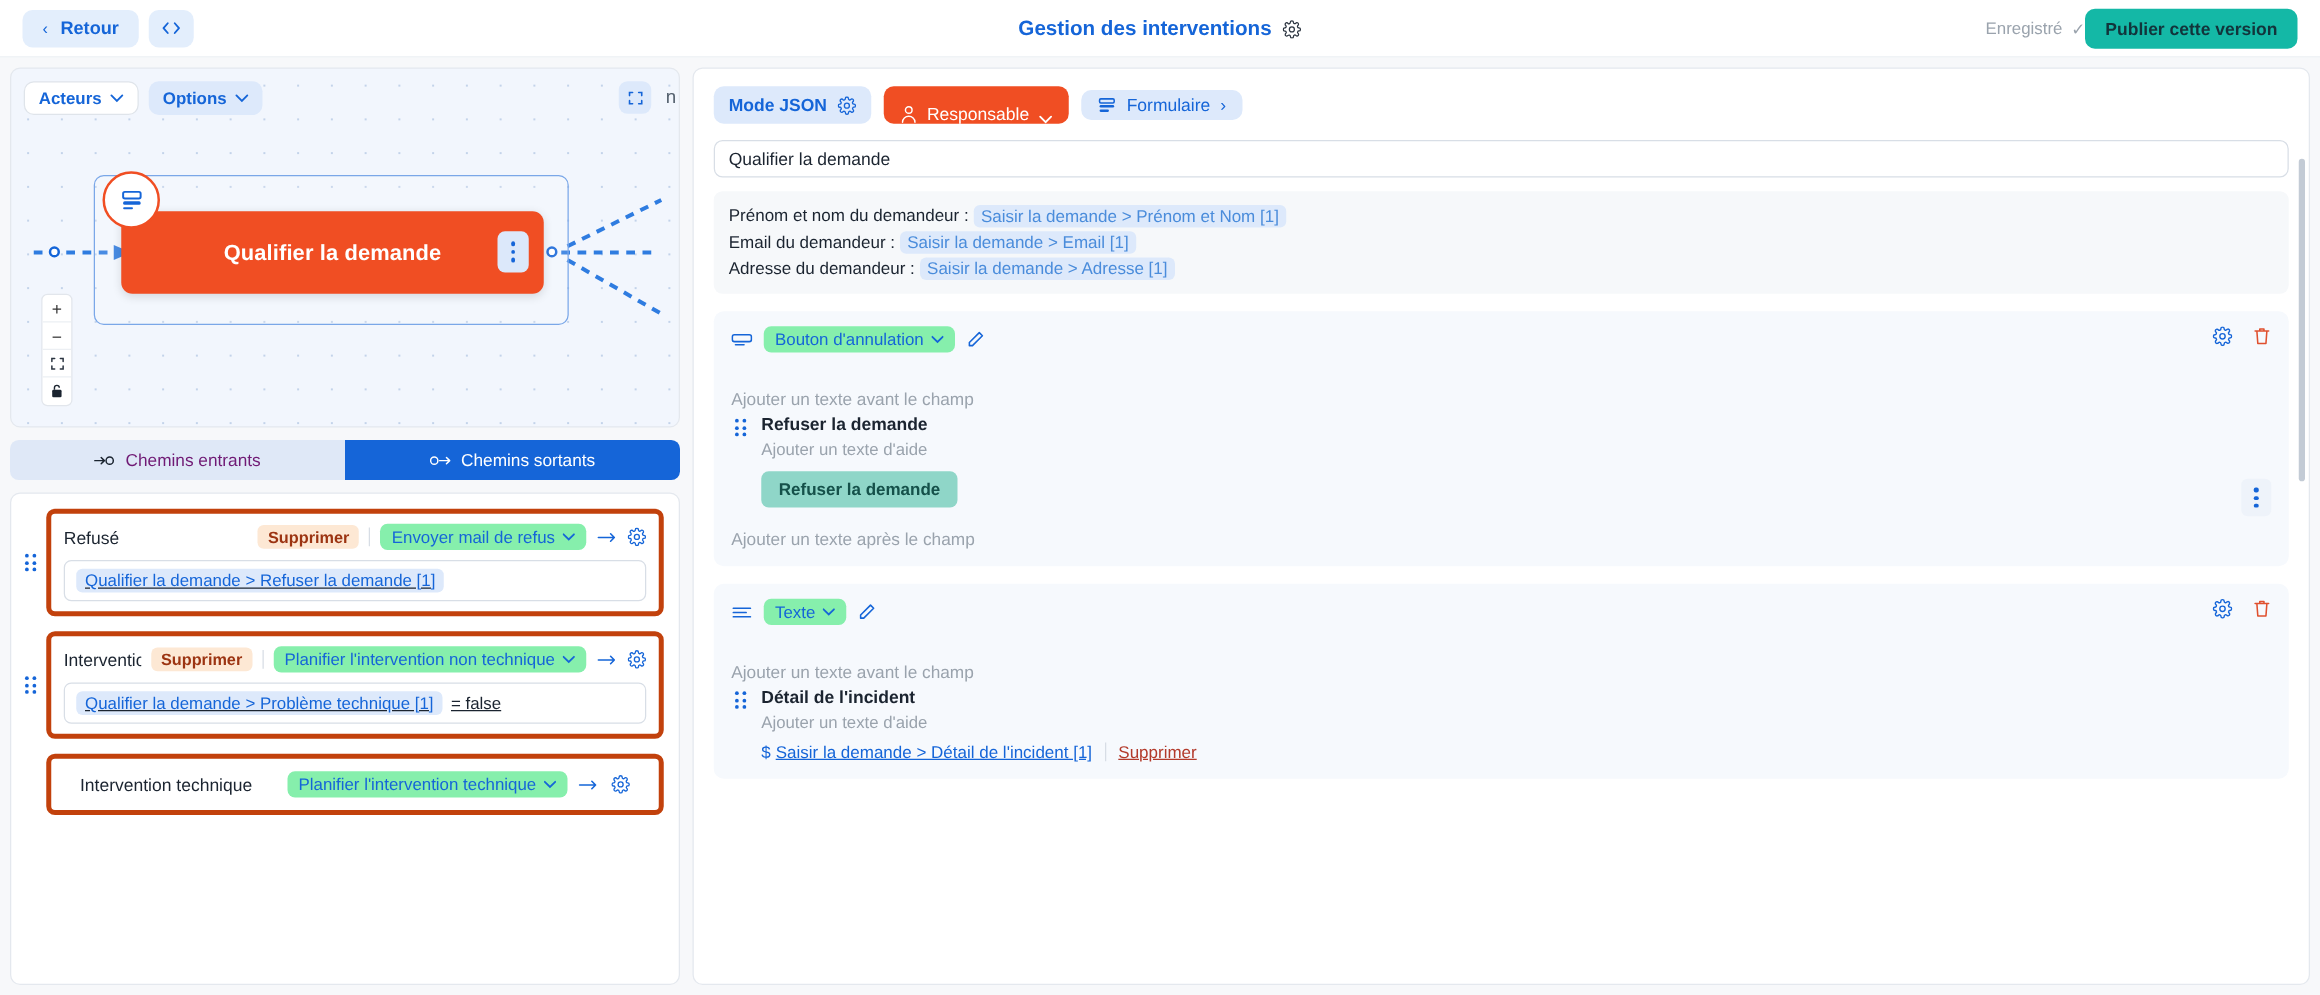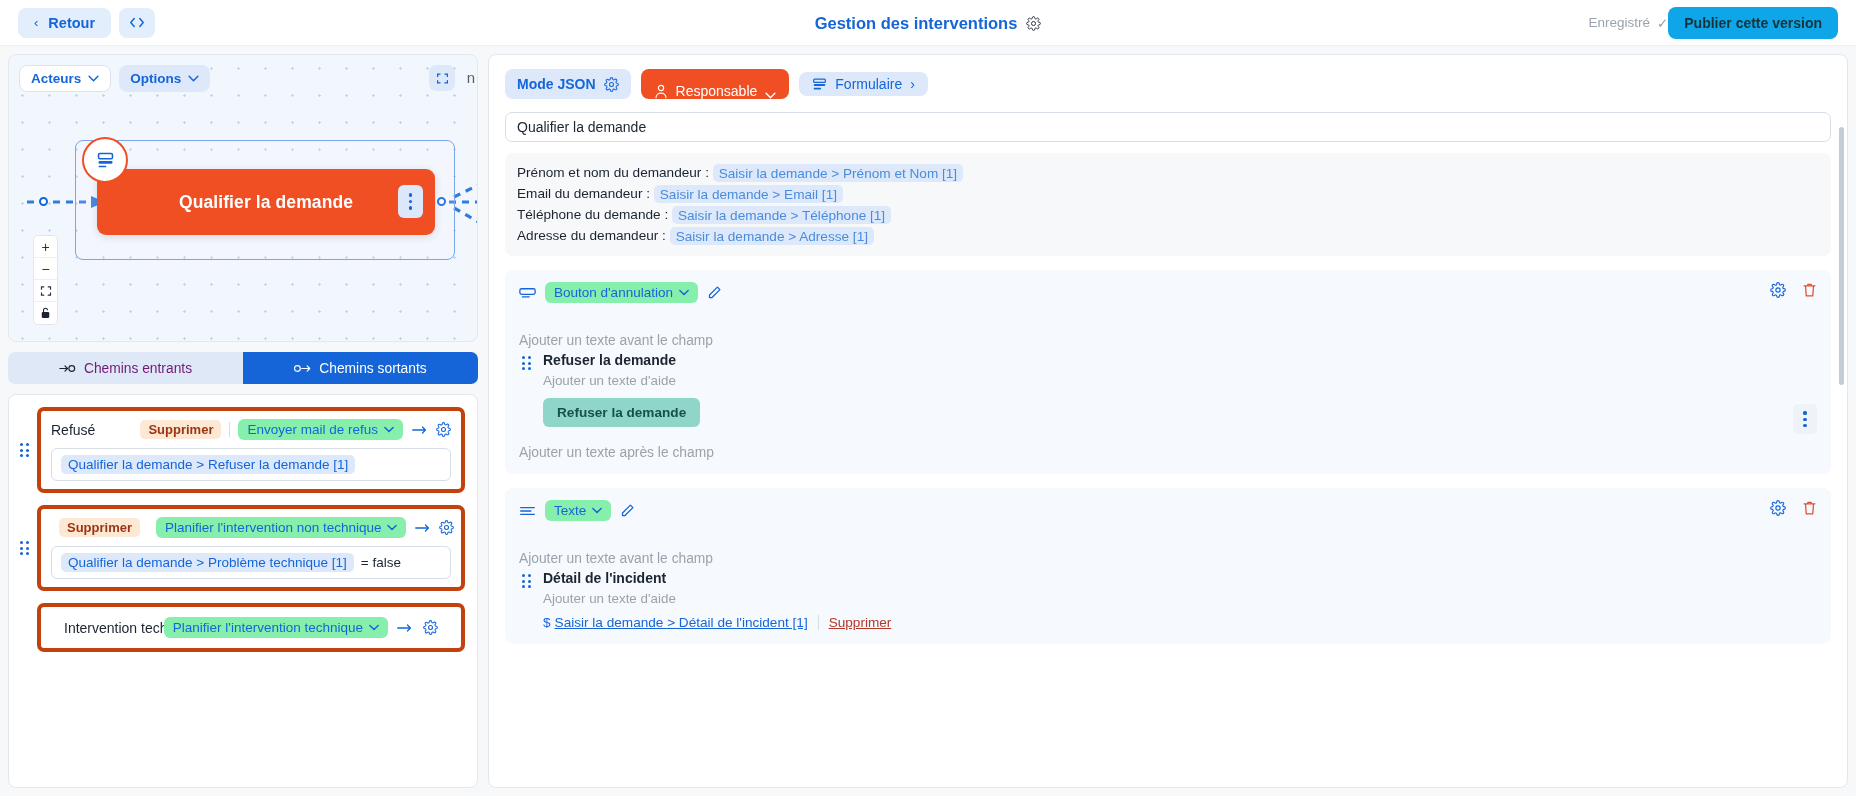--- a/index.html
+++ b/index.html
@@ -39,29 +39,29 @@
   .app-title { color: #1565d8; font-size: 16.5px; font-weight: bold; }
   .title-gear { pointer-events: auto; cursor: pointer; display: flex; }
   .topbar-right {
     margin-left: auto; display: flex; align-items: center; 
   }
   .saved-state {
     color: #9aa3ad; font-size: 13.5px;
     display: flex; align-items: center; gap: 7px;
   }
   .btn-publish {
-    background: #0ea5e9; color: #12343b;
+    background: #14b8a6; color: #12343b;
     border-radius: 8px; height: 32px; padding: 0 16px;
     display: flex; align-items: center;
     font-size: 14px; font-weight: bold; cursor: pointer;
   }
 
   
   .layout { display: flex; height: 750px; padding: 8px; gap: 10px; }
-  .left-col { width: 470px; display: flex; flex-direction: column; gap: 10px; }
+  .left-col { width: 536px; display: flex; flex-direction: column; gap: 10px; }
 
   
   .canvas {
     position: relative; height: 288px;
     background: #f2f6fd;
     background-image: radial-gradient(#c3d3ea 1.1px, transparent 1.1px);
     background-size: 27px 27px;
     border: 1px solid #e4e8ee; border-radius: 8px; overflow: hidden;
   }
   .canvas-toolbar {
@@ -158,21 +158,21 @@
   }
   .vline { width: 1px; height: 15px; background: #d7dde5; }
   .chip-blue {
     background: #86efac; color: #1565d8; font-size: 13.5px;
     border-radius: 6px; padding: 3px 9px; display: flex; align-items: center; gap: 6px;
     cursor: pointer; white-space: nowrap;
   }
   .ico-btn { color: #1565d8; cursor: pointer; display: flex; align-items: center; }
   .cond-box {
     margin-top: 8px; border: 1px solid #d8dee6; border-radius: 6px;
-    padding: 6px 9px; display: flex; align-items: center; gap: 7px; font-size: 13.5px; color: #1b2430;
+    padding: 6px 9px; display: flex; align-items: center; gap: 7px; font-size: 13.5px; color: #1b2430; text-decoration: underline;
   }
   .token { background: #dde9fb; color: #1565d8; border-radius: 5px; padding: 2px 7px; font-size: 13.5px; }
   .spacer { flex: 1; }
 
   
   .right-panel {
     flex: 1; background: #fff; border: 1px solid #e4e8ee; border-radius: 8px;
     padding: 14px 16px 0 16px; position: relative; overflow: hidden;
   }
   .mode-row { display: flex; align-items: center; gap: 10px; margin-bottom: 13px; }
@@ -510,24 +510,20 @@
     <div class="meta-block">
       <div class="meta-line">
         <span>Prénom et nom du demandeur :</span>
         <span class="meta-val">Saisir la demande &gt; Prénom et Nom [1]</span>
       </div>
       <div class="meta-line">
         <span>Email du demandeur :</span>
         <span class="meta-val">Saisir la demande &gt; Email [1]</span>
       </div>
       <div class="meta-line">
-        <span>Téléphone du demande :</span>
-        <span class="meta-val">Saisir la demande &gt; Téléphone [1]</span>
-      </div>
-      <div class="meta-line">
         <span>Adresse du demandeur :</span>
         <span class="meta-val">Saisir la demande &gt; Adresse [1]</span>
       </div>
     </div>
 
     
     <div class="field-block">
       <div class="fb-head">
         <svg width="17" height="12" viewBox="0 0 20 14" fill="none">
           <rect x="1" y="2" width="18" height="6.5" rx="2" stroke="#1565d8" stroke-width="1.5"></rect>

